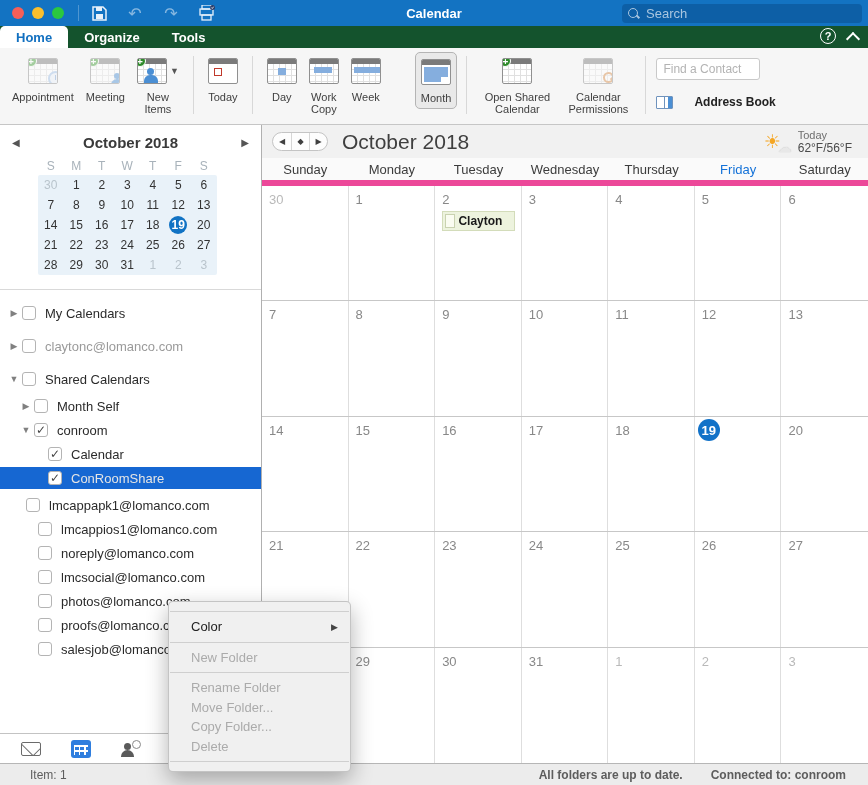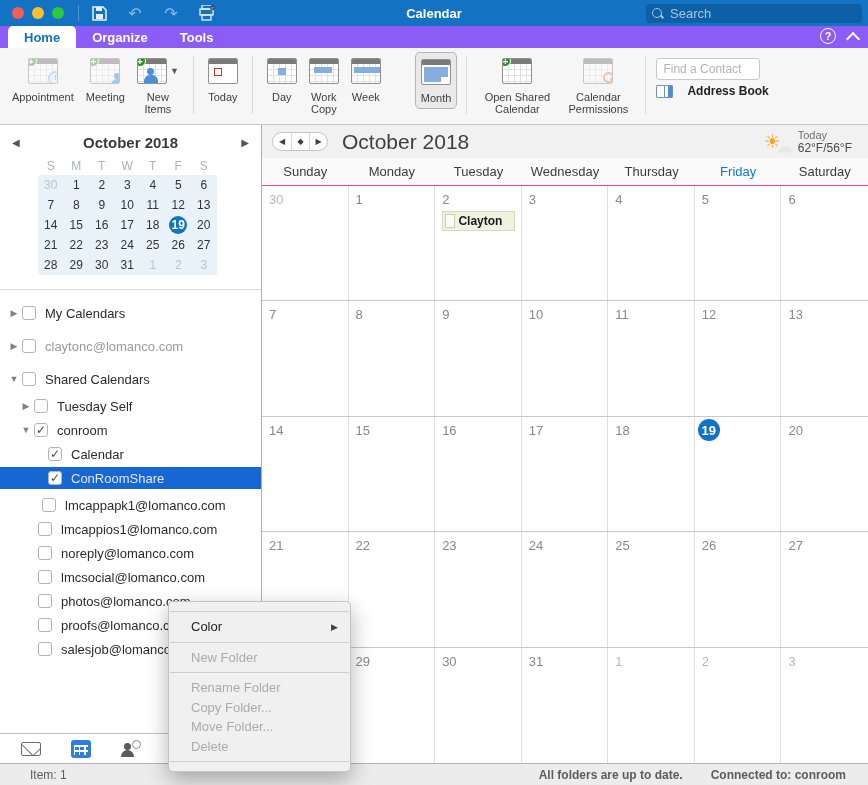--- a/index.html
+++ b/index.html
@@ -9,29 +9,29 @@
   
   .titlebar { height:26px; background:#1373c2; display:flex; align-items:center; position:relative; }
   .traffic { display:flex; gap:8px; margin-left:12px; }
   .light { width:12px; height:12px; border-radius:50%; }
   .light.red{ background:#f65f58; } .light.yellow{ background:#fbbf2d; } .light.green{ background:#2bc840; }
   .tb-divider { width:1px; height:16px; background:rgba(255,255,255,.25); margin:0 10px 0 14px; }
   .tb-icons { display:flex; align-items:center; gap:16px; }
   .tb-ic { color:#e8f1fa; width:20px; height:18px; display:flex; align-items:center; justify-content:center; font-size:16px; }
   .tb-ic svg { display:block; }
   .tb-title { position:absolute; left:0; right:0; text-align:center; color:#fff; font-size:13px; font-weight:bold; pointer-events:none; }
-  .searchbox { position:absolute; right:6px; top:4px; width:216px; height:19px; background:#0d5fa6; border-radius:4px; display:flex; align-items:center; padding:0 6px; }
+  .searchbox { position:absolute; right:6px; top:4px; width:240px; height:19px; background:#0d5fa6; border-radius:4px; display:flex; align-items:center; padding:0 6px; }
   .search-glyph { width:12px; height:12px; position:relative; margin-right:6px; flex:none; }
   .search-glyph:before { content:""; position:absolute; width:8px; height:8px; border:1.5px solid #a9c6e0; border-radius:50%; left:0; top:0; }
   .search-glyph:after { content:""; position:absolute; width:1.5px; height:4px; background:#a9c6e0; transform:rotate(-45deg); left:9px; top:7px; }
   .searchbox input { background:transparent; border:none; outline:none; color:#dbe9f7; font-size:13px; width:100%; }
   .searchbox input::placeholder { color:#a9c6e0; }
 
   
-  .tabrow { height:22px; background:#8b5cf6; display:flex; align-items:flex-end; padding-left:8px; position:relative; }
+  .tabrow { height:22px; background:#14532d; display:flex; align-items:flex-end; padding-left:0; position:relative; }
   .tab { height:22px; padding:0 16px; display:flex; align-items:center; color:#fff; font-size:13px; font-weight:600; border-radius:5px 5px 0 0; }
   .tab.active { background:#fff; color:#1270c0; }
   .tab-right { position:absolute; right:10px; top:2px; display:flex; align-items:center; gap:12px; }
   .help-ic { width:16px; height:16px; border:1.5px solid #fff; border-radius:50%; color:#fff; font-size:11px; font-weight:bold; display:flex; align-items:center; justify-content:center; }
   .chev-up { width:10px; height:10px; position:relative; }
   .chev-up:before { content:""; position:absolute; left:0; top:3px; width:8px; height:8px; border-left:2px solid #fff; border-top:2px solid #fff; transform:rotate(45deg); }
 
   
   .ribbon { height:77px; background:#f6f6f6; border-bottom:1px solid #c6c6c6; display:flex; align-items:stretch; padding:4px 6px 0 6px; }
   .rgroup { display:flex; align-items:flex-start; }
@@ -66,21 +66,21 @@
   .personov.big:before{ width:7px; height:7px; left:3px; }
   .personov.big:after{ top:7px; width:14px; height:8px; }
   .keyov { position:absolute; right:-5px; bottom:-3px; width:14px; height:14px; }
   .keyov:before { content:""; position:absolute; left:0; top:0; width:7px; height:7px; border:2.5px solid #d98e4a; border-radius:50%; }
   .keyov:after { content:""; position:absolute; left:7px; top:7px; width:7px; height:2.5px; background:#d98e4a; transform:rotate(45deg); }
   .caret-dn { font-size:9px; color:#555; margin-left:3px; align-self:center; }
   .newitems-row { display:flex; align-items:flex-start; }
   .findgroup { display:flex; flex-direction:column; padding-top:6px; margin-left:2px; }
   .findinput { width:104px; height:22px; border:1px solid #c9c9c9; border-radius:3px; font-size:12px; padding:0 6px; outline:none; color:#333; background:#fff; }
   .findinput::placeholder { color:#b3b3b3; }
-  .abrow { display:flex; align-items:center; margin-top:4px; gap:14px; }
+  .abrow { display:flex; align-items:center; margin-top:15px; gap:21px; }
   .abook-ic { width:17px; height:13px; position:relative; background:#fff; border:1px solid #6f93bd; border-radius:1px; }
   .abook-ic:before { content:""; position:absolute; left:7px; top:0; bottom:0; width:1px; background:#6f93bd; }
   .abook-ic:after { content:""; position:absolute; right:0px; top:0; bottom:0; width:4px; background:#4b8fd4; }
   .ab-lbl { font-size:12px; color:#222; font-weight:600; }
 
   
   .content { display:flex; height:638px; position:relative; }
   .sidebar { width:262px; flex:none; border-right:1px solid #b0b0b0; display:flex; flex-direction:column; position:relative; background:#fff; }
   .main { flex:1; display:flex; flex-direction:column; background:#fff; }
 
@@ -138,21 +138,21 @@
   .seg + .seg { border-left:1px solid #d6d6d6; }
   .mh-title { font-size:21px; color:#3f3f3f; margin-left:14px; }
   .mh-weather { margin-left:auto; display:flex; align-items:center; gap:8px; padding-right:6px; }
   .wx-ic { position:relative; width:26px; height:22px; }
   .wx-sun { position:absolute; left:0; top:0; font-size:19px; color:#f5a623; line-height:22px; }
   .wx-cloud { position:absolute; right:-2px; bottom:-2px; font-size:14px; color:#e8e8e8; text-shadow:0 0 1px #bbb; }
   .wx-txt { font-size:11px; color:#6f6f6f; line-height:13px; }
   .wx-txt .t2 { color:#4a4a4a; font-size:12px; }
 
   
-  .weekdays { height:28px; display:flex; border-bottom:1px solid #ec4899; background:#fafafa; flex:none; }
+  .weekdays { height:28px; display:flex; border-bottom:6px solid #ec4899; background:#fafafa; flex:none; }
   .wd { flex:1; display:flex; align-items:center; justify-content:center; font-size:13px; color:#3c3c3c; }
   .wd.today { color:#1472d8;text-align:center; }
 
   
   .grid { flex:1; display:grid; grid-template-rows:repeat(5,1fr); }
   .grow { display:grid; grid-template-columns:repeat(7,1fr); border-bottom:1px solid #c7c7c7; }
   .grow:last-child { border-bottom:none; }
   .gcell { border-right:1px solid #dedede; position:relative; padding:4px 0 0 7px; }
   .gcell:last-child { border-right:none; }
   .gnum { font-size:13px; color:#888; }
@@ -434,38 +434,38 @@
           <span class="tlabel">claytonc@lomanco.com</span>
         </div>
         <div class="trow group_start" style="padding-left: 8px;">
           <span class="tarrow">▼</span>
           <span class="tcb"></span>
           <span class="tlabel">Shared Calendars</span>
         </div>
         <div class="trow sub_start" style="padding-left: 20px;">
           <span class="tarrow">▶</span>
           <span class="tcb"></span>
-          <span class="tlabel">Tuesday Self</span>
+          <span class="tlabel">Month Self</span>
         </div>
         <div class="trow" style="padding-left: 20px;">
           <span class="tarrow">▼</span>
           <span class="tcb on"></span>
           <span class="tlabel">conroom</span>
         </div>
         <div class="trow" style="padding-left: 46px;">
           <span class="tarrow" style="width: 0px;"></span>
           <span class="tcb on"></span>
           <span class="tlabel">Calendar</span>
         </div>
         <div class="trow sel" style="padding-left: 46px;">
           <span class="tarrow" style="width: 0px;"></span>
           <span class="tcb on"></span>
           <span class="tlabel">ConRoomShare</span>
         </div>
-        <div class="trow sub_start" style="padding-left: 40px;">
+        <div class="trow sub_start" style="padding-left: 24px;">
           <span class="tarrow" style="width: 0px;"></span>
           <span class="tcb"></span>
           <span class="tlabel">lmcappapk1@lomanco.com</span>
         </div>
         <div class="trow" style="padding-left: 36px;">
           <span class="tarrow" style="width: 0px;"></span>
           <span class="tcb"></span>
           <span class="tlabel">lmcappios1@lomanco.com</span>
         </div>
         <div class="trow" style="padding-left: 36px;">
@@ -593,22 +593,22 @@
       </div>
   </div>
 
   <div class="ctxmenu" id="ctxmenu">
       <div class="msep"></div>
       <div class="mi">Color<span class="sub">▶</span></div>
       <div class="msep"></div>
       <div class="mi disabled">New Folder</div>
       <div class="msep"></div>
       <div class="mi disabled">Rename Folder</div>
+      <div class="mi disabled">Move Folder...</div>
       <div class="mi disabled">Copy Folder...</div>
-      <div class="mi disabled">Move Folder...</div>
       <div class="mi disabled">Delete</div>
       <div class="msep"></div>
     </div>
 </div>
 
 <div class="statusbar">
   <span>Item: 1</span>
   <span class="sb-right">
     <span>All folders are up to date.</span>
     <span>Connected to: conroom</span>

